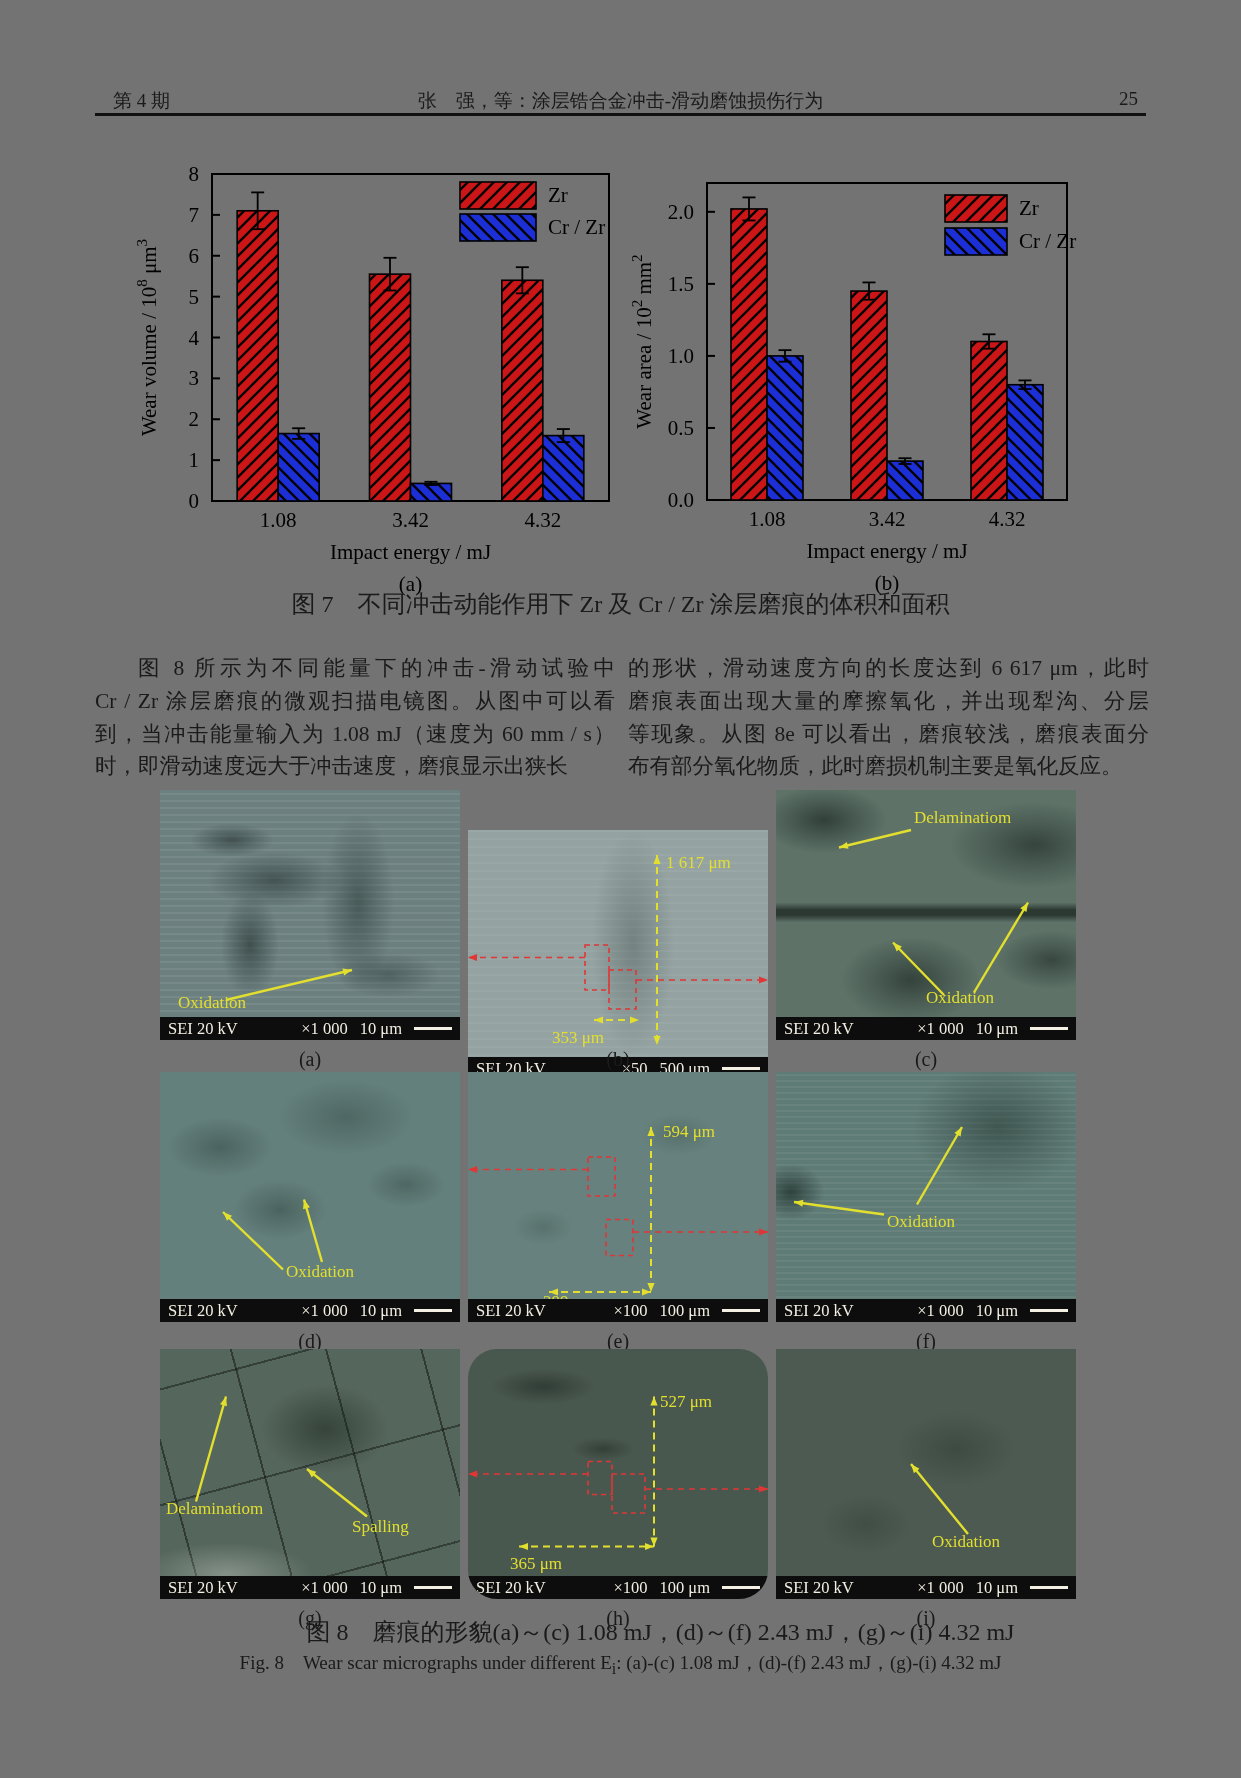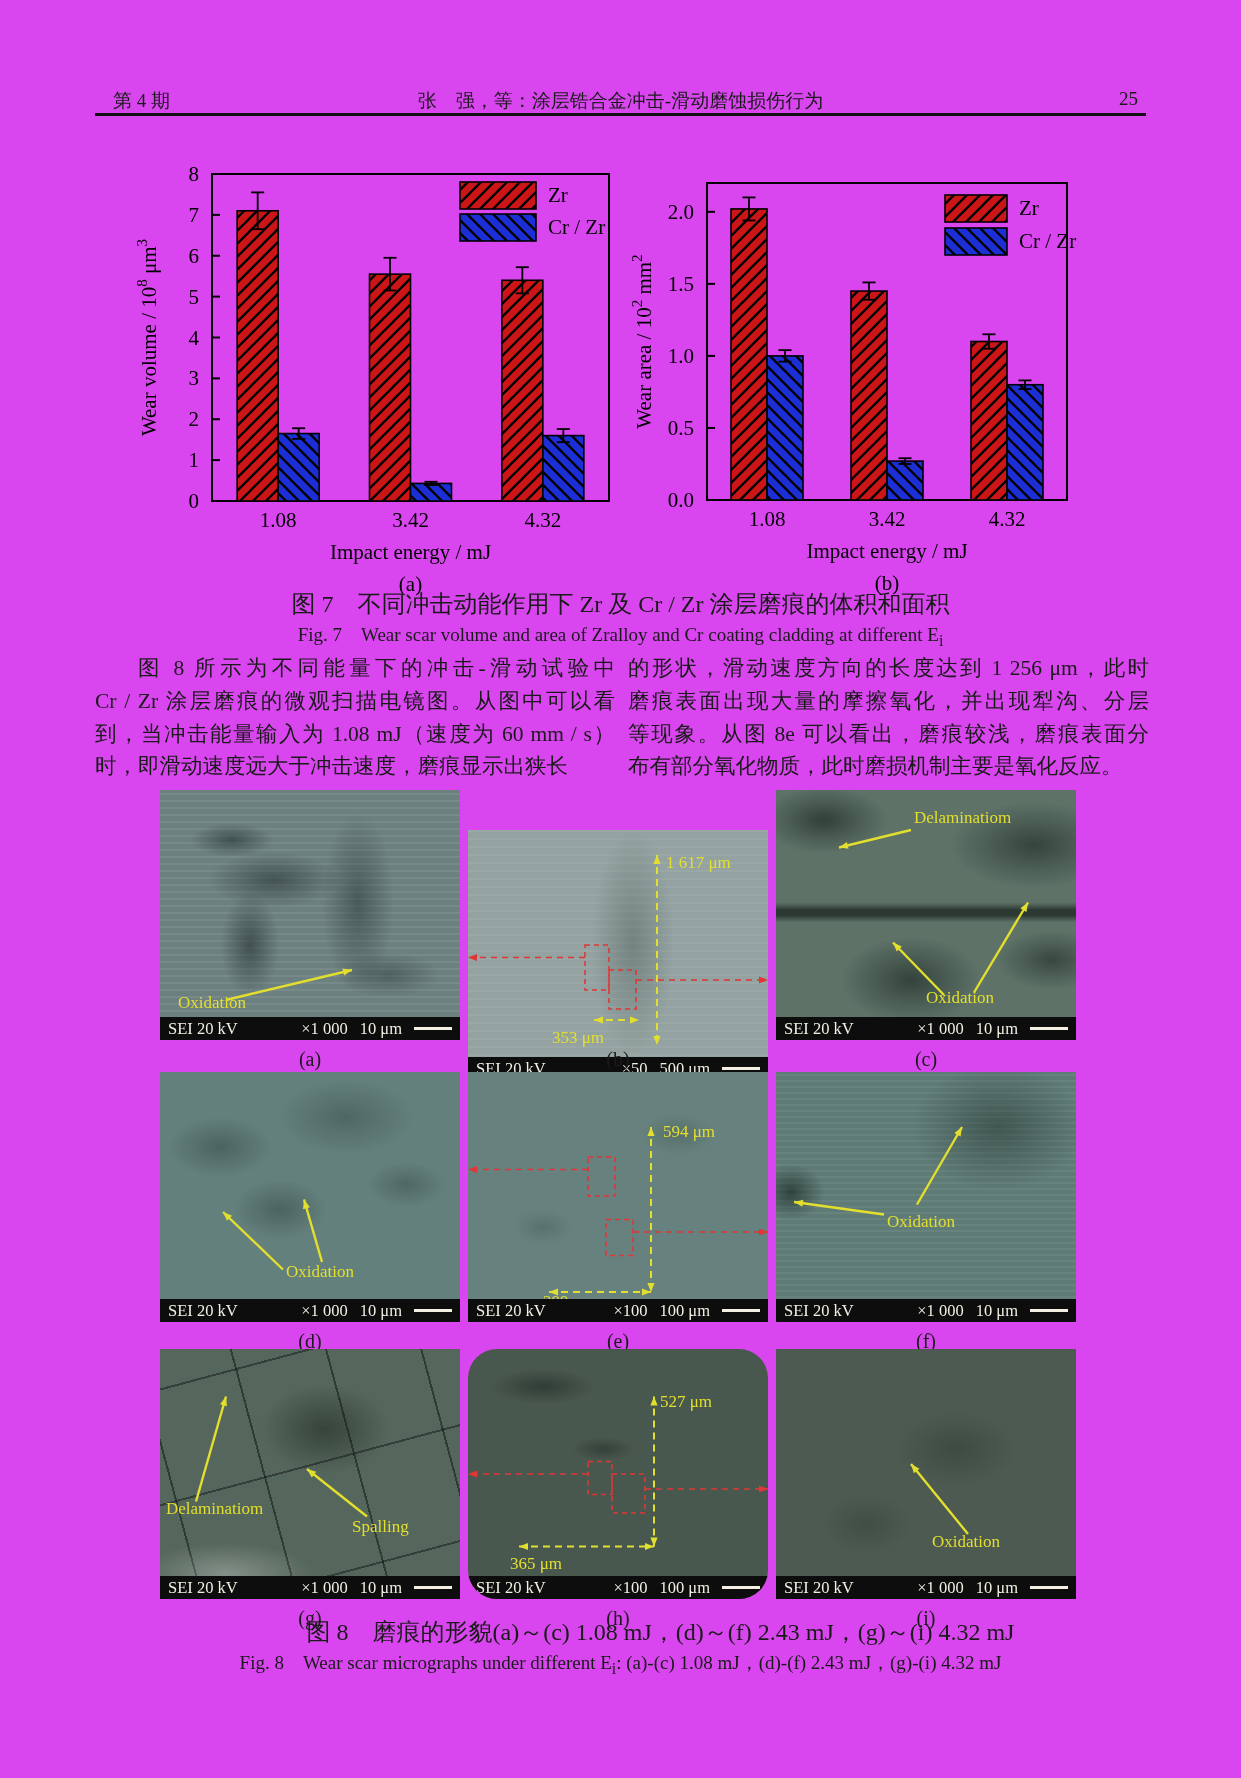--- a/index.html
+++ b/index.html
@@ -1,17 +1,17 @@
 <!DOCTYPE html>
 <html><head>
 <meta charset="utf-8">
 <style>
   html,body{margin:0;padding:0;background:#888;}
   .page{
-    position:relative;width:1241px;height:1778px;background:#d946ef;
+    position:relative;width:1241px;height:1778px;background:#737373;
     font-family:"Liberation Serif","DejaVu Serif",serif;color:#1a1a1a;
     overflow:hidden;margin:0 auto;
   }
   
   .hdr-issue{position:absolute;left:113px;top:88px;font-size:19px;}
   .hdr-title{position:absolute;left:0;top:88px;width:1241px;text-align:center;font-size:19px;}
   .hdr-page{position:absolute;right:103px;top:88px;font-size:19px;}
   .hdr-rule{position:absolute;left:95px;top:113px;width:1051px;height:3px;background:#111;}
   
   .chart-svg{position:absolute;}
@@ -242,30 +242,29 @@
       <rect x="352" y="55" width="62" height="27" fill="url(#chartB-h0)"></rect>
       <rect x="352" y="55" width="62" height="27" fill="none" stroke="#000" stroke-width="1.6"></rect>
       <text x="426" y="75" font-size="21">Zr</text>
       <rect x="352" y="88" width="62" height="27" fill="#1c2fd6"></rect>
       <rect x="352" y="88" width="62" height="27" fill="url(#chartB-h1)"></rect>
       <rect x="352" y="88" width="62" height="27" fill="none" stroke="#000" stroke-width="1.6"></rect>
       <text x="426" y="108" font-size="21">Cr / Zr</text>
     </svg>
 
   <div id="f7zh" class="figcap-zh">图 7　不同冲击动能作用下 Zr 及 Cr / Zr 涂层磨痕的体积和面积</div>
-  <div id="f7en" class="figcap-en"><span>Fig. 7　Wear scar volume and area of Zralloy and Cr coating cladding at different E</span><sub>i</sub></div>
 
   <div id="colL" class="col">
       <div class="tline indent">图 8 所示为不同能量下的冲击-滑动试验中</div>
       <div class="tline">Cr / Zr 涂层磨痕的微观扫描电镜图。从图中可以看</div>
       <div class="tline">到，当冲击能量输入为 1.08 mJ（速度为 60 mm / s）</div>
       <div class="tline last">时，即滑动速度远大于冲击速度，磨痕显示出狭长</div>
     </div>
   <div id="colR" class="col">
-      <div class="tline">的形状，滑动速度方向的长度达到 1 256 μm，此时</div>
+      <div class="tline">的形状，滑动速度方向的长度达到 6 617 μm，此时</div>
       <div class="tline">磨痕表面出现大量的摩擦氧化，并出现犁沟、分层</div>
       <div class="tline">等现象。从图 8e 可以看出，磨痕较浅，磨痕表面分</div>
       <div class="tline last">布有部分氧化物质，此时磨损机制主要是氧化反应。</div>
     </div>
 
   <div id="semGrid">
       <div class="sem-cell sem-0" style="left: 160px; top: 790px;">
         <svg class="sem-overlay" width="300" height="250">
           <g>
             <line x1="66" y1="210" x2="192" y2="180" stroke="#e3df2e" stroke-width="2.4"></line>

